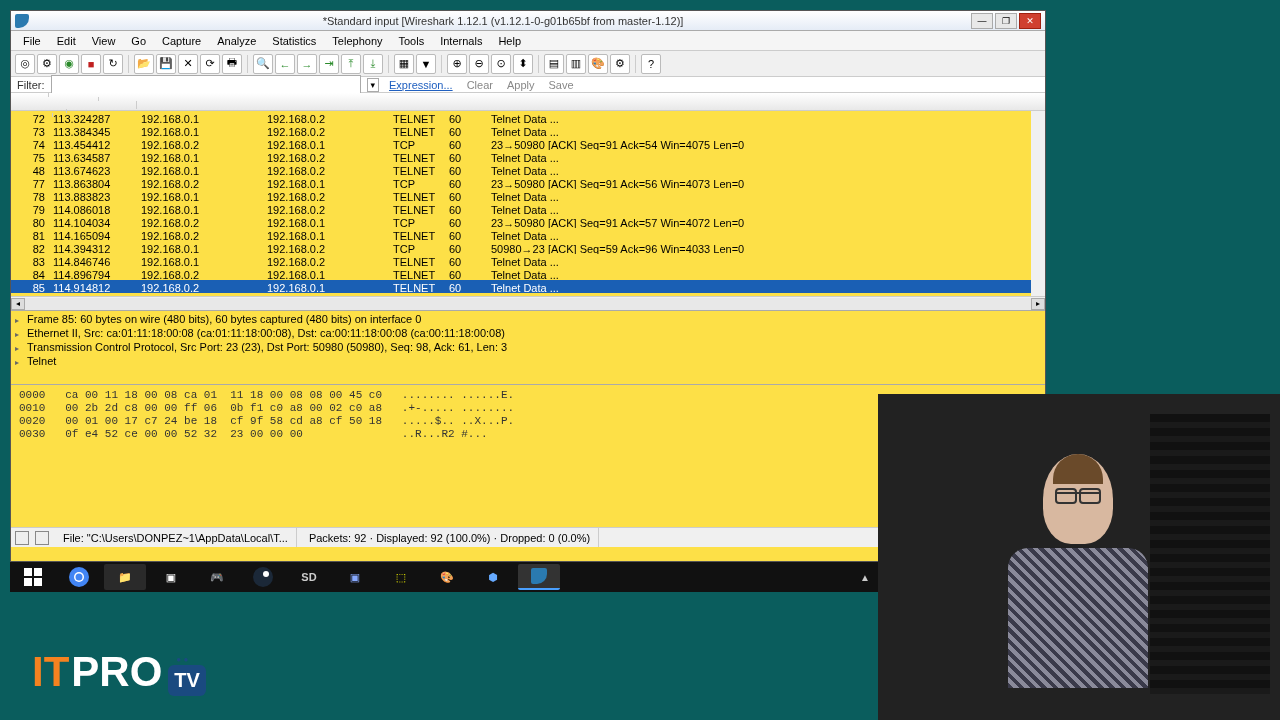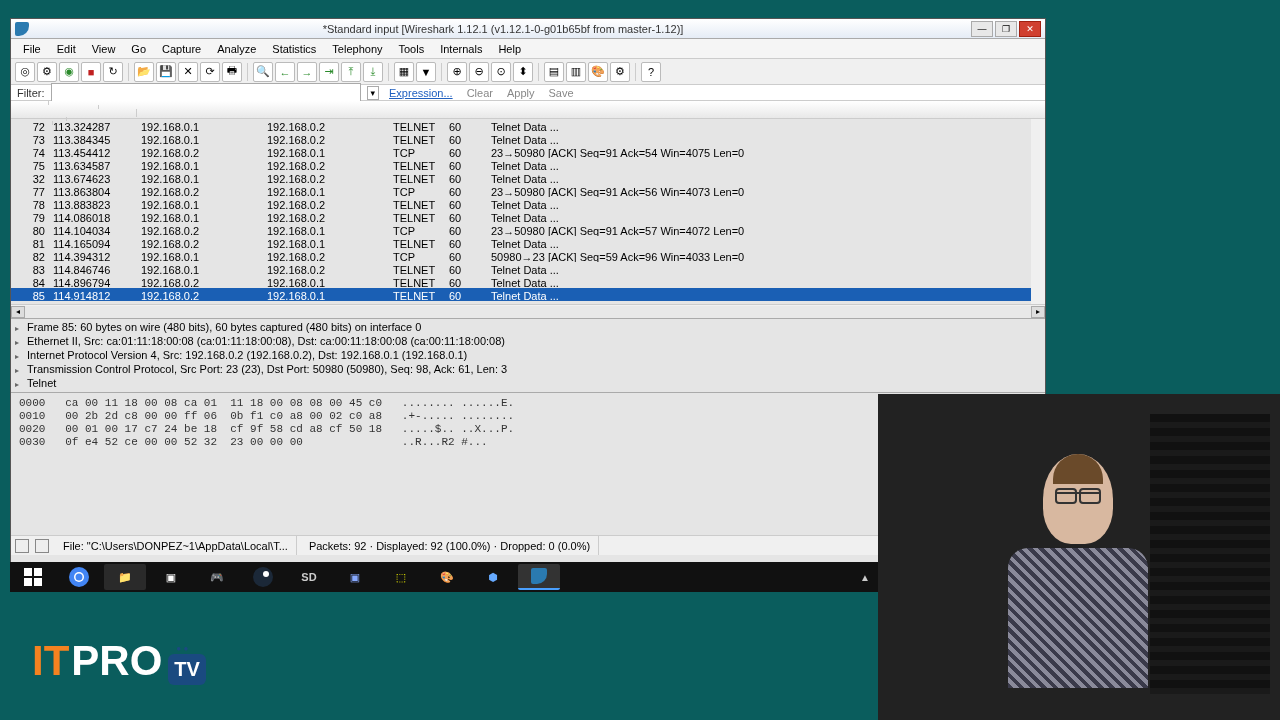--- a/index.html
+++ b/index.html
@@ -1,17 +1,17 @@
 <!DOCTYPE html>
 <html><head>
 <meta charset="utf-8">
 <style>
 * { margin:0; padding:0; box-sizing:border-box; font-family: Tahoma, Arial, sans-serif; font-size:11px; }
 body { background:#0a5d5d; width:1280px; height:720px; overflow:hidden; position:relative; }
-.app { position:absolute; left:10px; top:18px; width:1036px; height:552px; background:#e5e5e5; border:1px solid #555; display:flex; flex-direction:column; }
+.app { position:absolute; left:10px; top:10px; width:1036px; height:552px; background:#fde047; border:1px solid #555; display:flex; flex-direction:column; }
 .titlebar { height:20px; background:linear-gradient(#fff,#e5ecf6); display:flex; align-items:center; padding:0 4px; border-bottom:1px solid #aaa; }
 .titlebar-icon { width:14px; height:14px; background:#2a7ab0; border-radius:2px 2px 10px 2px; margin-right:6px; }
 .titlebar-text { flex:1; text-align:center; color:#333; }
 .winbtns { display:flex; gap:2px; }
 .winbtn { width:22px; height:16px; background:#e8e8e8; border:1px solid #aaa; text-align:center; font-size:9px; line-height:14px; cursor:pointer; }
 .winbtn.close { background:#d04030; color:#fff; border-color:#a02010; }
 .menubar { height:20px; display:flex; align-items:center; padding:0 4px; background:#f5f5f5; border-bottom:1px solid #ccc; }
 .menuitem { padding:2px 8px; cursor:pointer; }
 .toolbar { height:26px; background:#f0f0f0; border-bottom:1px solid #ccc; display:flex; align-items:center; padding:0 4px; gap:2px; }
 .tbtn { width:20px; height:20px; border:1px solid #bbb; background:#fff; border-radius:2px; display:flex; align-items:center; justify-content:center; cursor:pointer; font-size:11px; }
@@ -35,21 +35,21 @@
 .details { flex:0 0 74px; border-bottom:1px solid #aaa; padding:2px 4px; overflow:hidden; font-family:'Courier New',monospace; font-size:11px; line-height:13px; }
 .drow::before { content:"▸ "; font-size:8px; color:#666; display:inline-block; width:12px;}
 .hex { flex:0 0 142px; padding:4px 8px; font-family:'Courier New',monospace; font-size:11px; line-height:13px; color:#333; white-space:pre; }
 .statusbar { height:20px; background:#f0f0f0; border-top:1px solid #ccc; display:flex; align-items:center; padding:0 4px; gap:4px; }
 .sb-sec { padding:0 8px; border-right:1px solid #ccc; height:100%; display:flex; align-items:center; }
 .sb-icon{width:14px;height:14px;border:1px solid #888;background:#eee;margin-right:2px;}
 .taskbar { position:absolute; left:10px; top:562px; width:868px; height:30px; background:#111; display:flex; align-items:center; padding:0 2px; gap:4px; }
 .tbicon { width:42px; height:26px; display:flex; align-items:center; justify-content:center; cursor:pointer; border-radius:2px; }
 .tbicon.active { background:#333; border-bottom:2px solid #4aa0ff; }
 .tray { margin-left:auto; color:#ccc; padding:0 6px; font-size:10px; }
-.logo { position:absolute; left:32px; bottom:35px; display:flex; align-items:flex-end; gap:2px;}
+.logo { position:absolute; left:32px; bottom:24px; display:flex; align-items:flex-end; gap:2px;}
 .logo-it{font-size:42px;font-weight:900;color:#f58220;font-family:Arial;}
 .logo-pro{font-size:42px;font-weight:900;color:#fff;font-family:Arial;}
 .logo-tv{background:#1a4a80;border-radius:6px;padding:4px 6px;color:#fff;font-size:20px;font-weight:bold;margin-left:4px;position:relative;}
 .logo-tv::before{content:"●  ●";position:absolute;top:-10px;left:8px;color:#1a4a80;font-size:8px;}
 .webcam { position:absolute; right:0; top:394px; width:402px; height:326px; background:#222; overflow:hidden;}
 .person{position:absolute;left:130px;top:60px;width:140px;height:240px;}
 .head{width:70px;height:90px;background:#d8b8a0;border-radius:50% 50% 40% 40%;margin:0 auto;position:relative;}
 .hair{position:absolute;top:0;left:10px;right:10px;height:30px;background:#6a4a2a;border-radius:30px 30px 0 0;}
 .glasses{position:absolute;top:38px;left:12px;right:12px;height:14px;border-top:2px solid #333;}
 .glasses::before,.glasses::after{content:"";position:absolute;top:-6px;width:18px;height:12px;border:2px solid #333;border-radius:4px;}
@@ -167,21 +167,21 @@
         <div class="prow">
           <div class="pcol c-no">75</div>
           <div class="pcol c-time">113.634587</div>
           <div class="pcol c-src">192.168.0.1</div>
           <div class="pcol c-dst">192.168.0.2</div>
           <div class="pcol c-proto">TELNET</div>
           <div class="pcol c-len">60</div>
           <div class="pcol c-info">Telnet Data ...</div>
         </div>
         <div class="prow">
-          <div class="pcol c-no">32</div>
+          <div class="pcol c-no">48</div>
           <div class="pcol c-time">113.674623</div>
           <div class="pcol c-src">192.168.0.1</div>
           <div class="pcol c-dst">192.168.0.2</div>
           <div class="pcol c-proto">TELNET</div>
           <div class="pcol c-len">60</div>
           <div class="pcol c-info">Telnet Data ...</div>
         </div>
         <div class="prow">
           <div class="pcol c-no">77</div>
           <div class="pcol c-time">113.863804</div>
@@ -276,21 +276,20 @@
     <div class="vscroll"></div>
     <div class="hscroll">
       <div class="hscroll-btn">◂</div>
         <div class="hscroll-track"></div>
         <div class="hscroll-btn">▸</div>
     </div>
   </div>
   <div class="details">
       <div class="drow">Frame 85: 60 bytes on wire (480 bits), 60 bytes captured (480 bits) on interface 0</div>
       <div class="drow">Ethernet II, Src: ca:01:11:18:00:08 (ca:01:11:18:00:08), Dst: ca:00:11:18:00:08 (ca:00:11:18:00:08)</div>
-      <div class="drow">Internet Protocol Version 4, Src: 192.168.0.2 (192.168.0.2), Dst: 192.168.0.1 (192.168.0.1)</div>
       <div class="drow">Transmission Control Protocol, Src Port: 23 (23), Dst Port: 50980 (50980), Seq: 98, Ack: 61, Len: 3</div>
       <div class="drow">Telnet</div>
     </div>
   <div class="hex">0000   ca 00 11 18 00 08 ca 01  11 18 00 08 08 00 45 c0   ........ ......E.
 0010   00 2b 2d c8 00 00 ff 06  0b f1 c0 a8 00 02 c0 a8   .+-..... ........
 0020   00 01 00 17 c7 24 be 18  cf 9f 58 cd a8 cf 50 18   .....$.. ..X...P.
 0030   0f e4 52 ce 00 00 52 32  23 00 00 00               ..R...R2 #...</div>
   <div class="statusbar">
     <div class="sb-icon"></div>
     <div class="sb-icon"></div>

